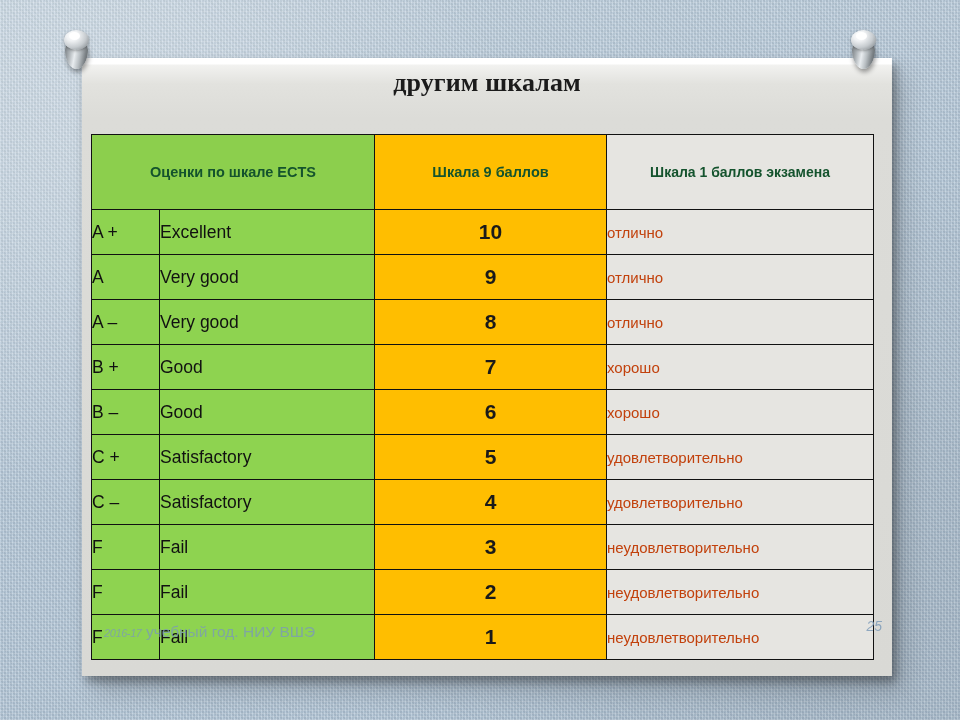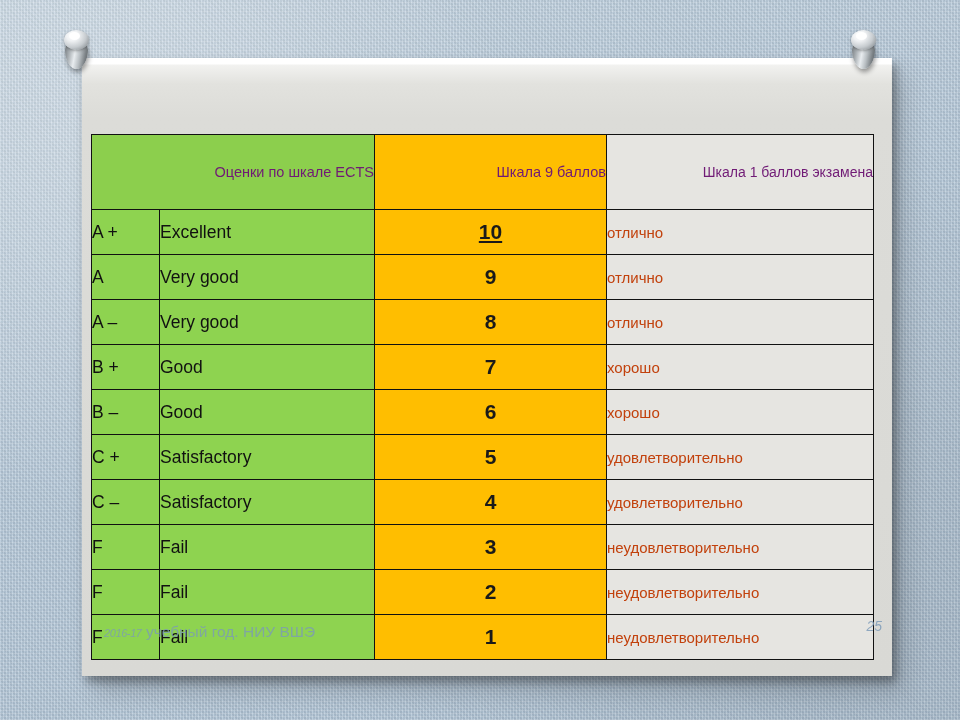--- a/index.html
+++ b/index.html
@@ -122,23 +122,23 @@
     border: 1px solid #111111;
     padding: 0;
     margin: 0;
   }
 
   
   thead th {
     height: 74px;
     vertical-align: middle;
     font-size: 14.5px;
-    font-weight: normal;
-    color: #701a75;
-    text-align: right;
+    font-weight: bold;
+    color: #14532d;
+    text-align: center;
   }
   th.h-ects { background: #8ccf4d; }
   th.h-ten  { background: #ffbe00; }
   th.h-five {
     background: #e6e5e1;
     font-size: 14px;
     padding-left: 6px;
     padding-right: 4px;
   }
 
@@ -161,21 +161,21 @@
     vertical-align: middle;
   }
   td.cell-five {
     background: #e6e5e1;
     font-size: 15px;
     color: #c2410c;
     padding-left: 11px;
     vertical-align: middle;
     white-space: nowrap;
   }
-  tr.row-first td.cell-ten .num { text-decoration: underline; }
+  tr.row-first td.cell-ten .num { }
 
   
   #footer-note {
     position: absolute;
     left: 22px;
     top: 565px;
     font-size: 15.5px;
     color: #7b9ab8;
     opacity: 0.78;
     white-space: nowrap;
@@ -200,20 +200,21 @@
   }
 </style>
 </head>
 <body>
 
 <div id="backdrop"></div>
 
 <div id="slide">
 
   <div id="title">
+    <span class="ln">другим шкалам</span>
   </div>
 
   <table id="grade-table">
     <colgroup>
       <col class="c-mark">
         <col class="c-desc">
         <col class="c-ten">
         <col class="c-five">
     </colgroup>
     <thead>

